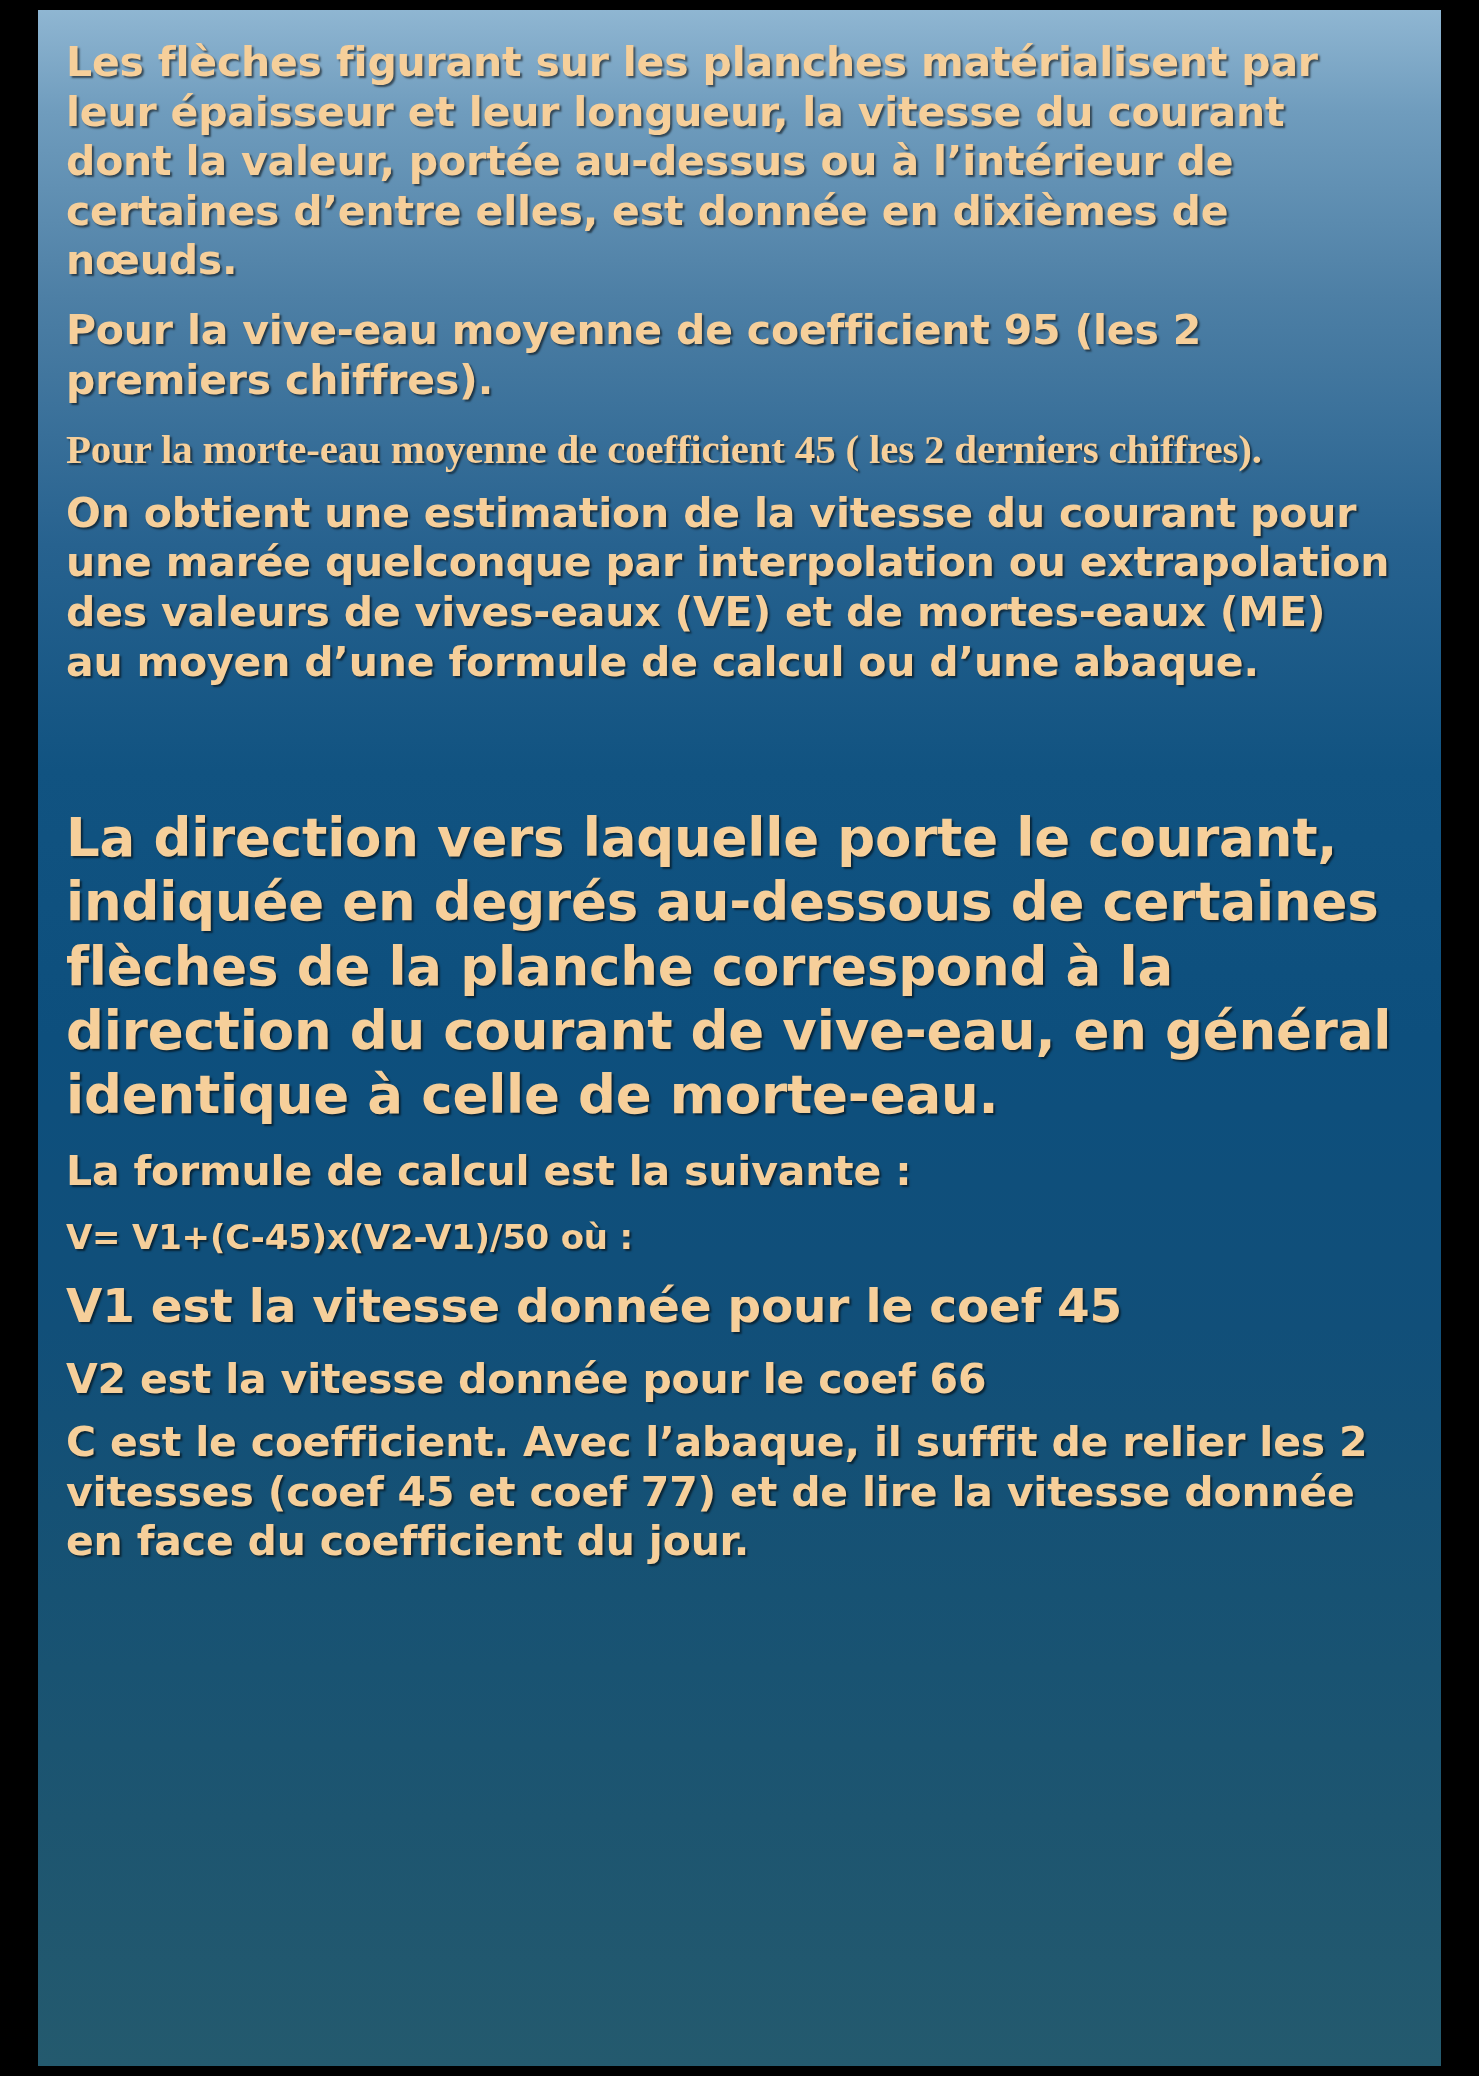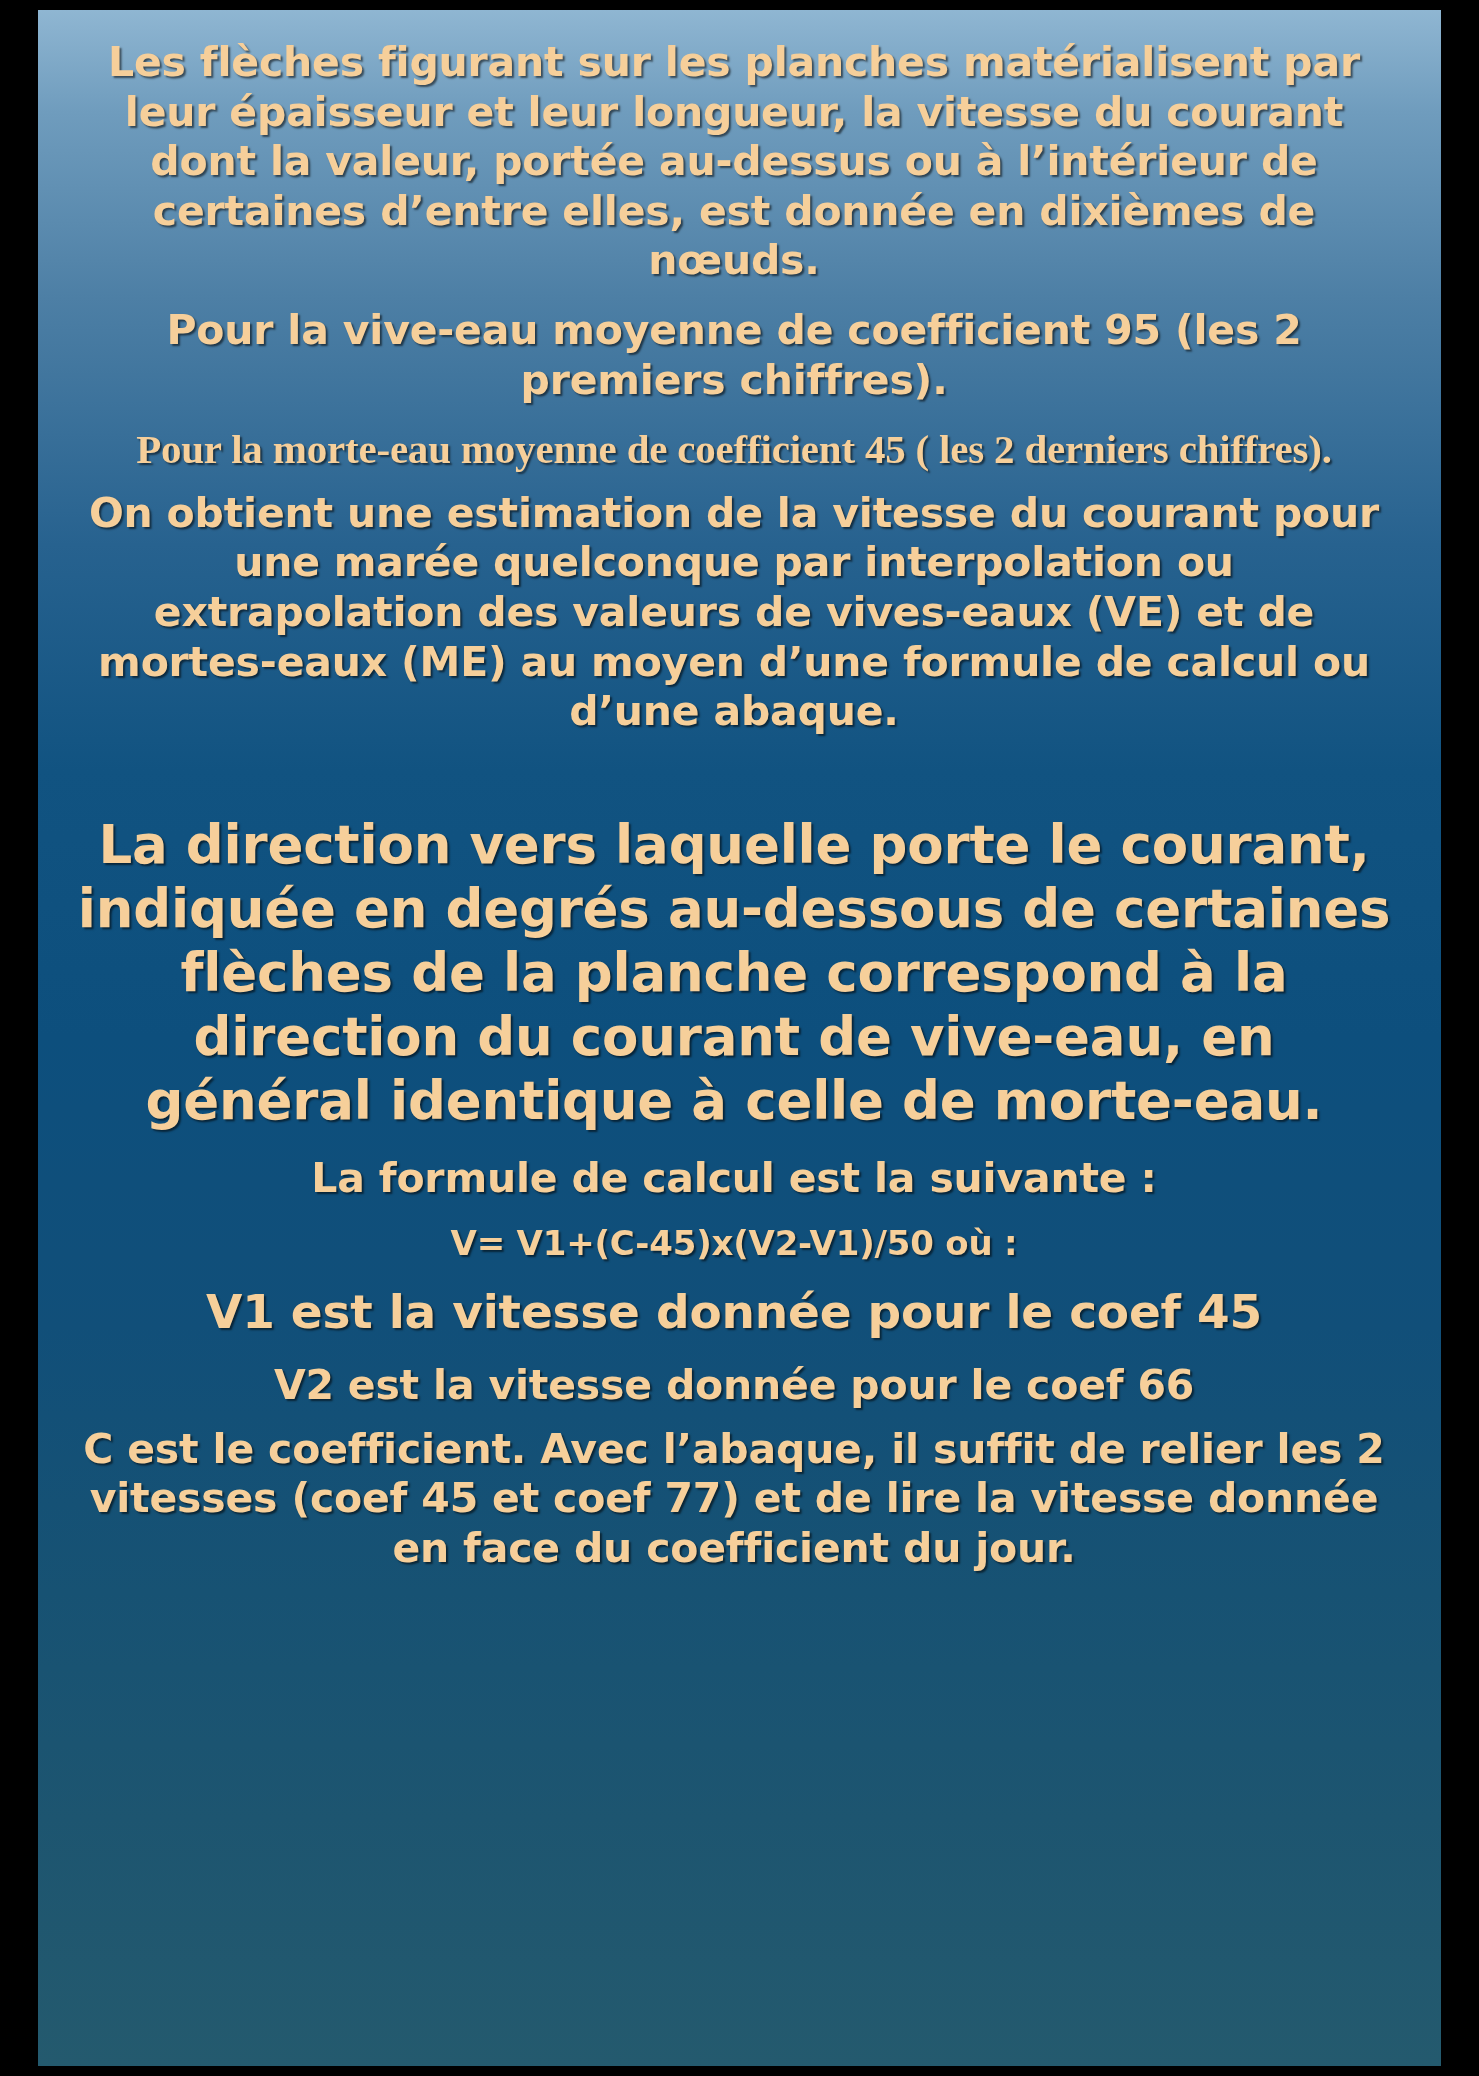--- a/index.html
+++ b/index.html
@@ -27,38 +27,37 @@
         #115381 37%,
         #0d4f7d 50%,
         #114f79 64%,
         #175273 77%,
         #1d5570 88%,
         #245a6e 100%);
     box-sizing: border-box;
     overflow: hidden;
   }
   .content {
-    padding: 28px 48px 0 37px;
-    text-align: center;
+    padding: 28px 48px 0 28px;
   }
   p {
     margin: 0;
     color: #f6cf9a;
     font-weight: bold;
     font-size: 41px;
     line-height: 1.21;
     letter-spacing: -0.2px;
     text-shadow: 2px 2px 2px rgba(0,0,0,0.55);
   }
   p.block {
     margin-bottom: 14px;
     margin-top: 20px;
   }
   p.spacer-after {
-    margin-bottom: 76px;
+    margin-bottom: 119px;
   }
   .para-1 { font-size: 41px; }
   .para-2 { font-size: 41px; }
   .para-3 { font-size: 41px; font-family: Liberation Serif, serif; }
   .para-4 { font-size: 41px; }
   .para-5 { font-size: 53px; }
   .para-6 { font-size: 41px; }
   .para-7 { font-size: 34px; }
   .para-8 { font-size: 47px; }
   .para-9 { font-size: 41px; }

